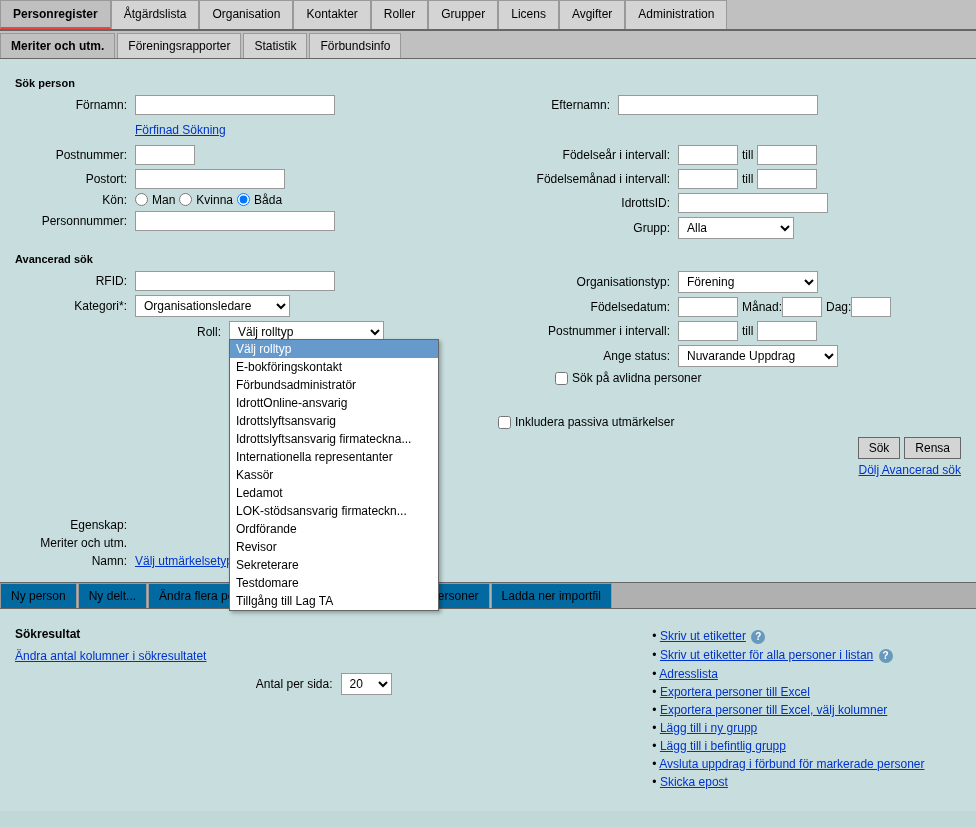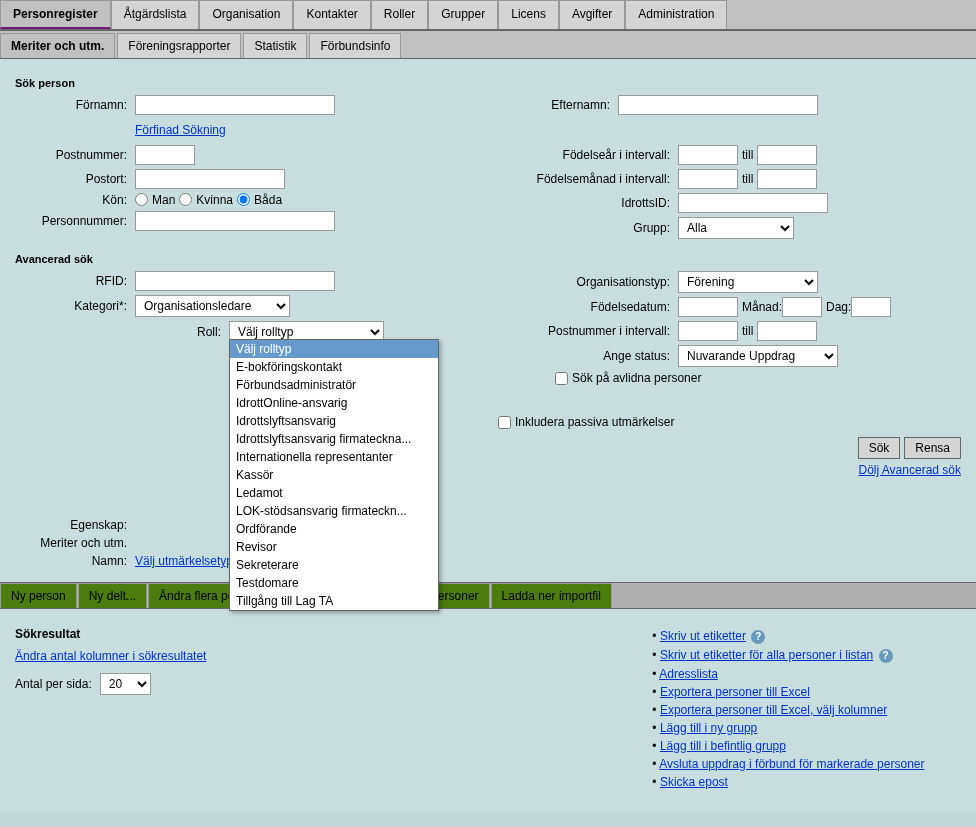--- a/index.html
+++ b/index.html
@@ -13,21 +13,21 @@
       border: 1px solid #999;
       border-bottom: none;
       cursor: pointer;
       color: #000;
       text-decoration: none;
       display: inline-block;
     }
     .top-nav .tab.active {
       background: #c0c0c0;
       font-weight: bold;
-      border-bottom: 2px solid #701a75;
+      border-bottom: 2px solid #ef4444;
     }
     .sub-nav { display: flex; background: #c0c0c0; border-bottom: 1px solid #666; padding-top: 2px; }
     .sub-nav .tab {
       padding: 5px 10px;
       background: #d4d4d4;
       border: 1px solid #999;
       border-bottom: none;
       cursor: pointer;
       margin-right: 2px;
     }
@@ -90,38 +90,38 @@
       background: #d4d4d4;
       border: 1px solid #666;
       cursor: pointer;
       font-size: 12px;
     }
 
     
     .action-bar { display: flex; background: #b0b0b0; border-top: 1px solid #666; border-bottom: 1px solid #666; }
     .action-bar .tab {
       padding: 5px 10px;
-      background: #4d7c0f;
+      background: #0369a1;
       border: 1px solid #999;
       border-bottom: none;
       cursor: pointer;
       margin-right: 1px;
     }
 
     
     .results-section { display: flex; gap: 20px; padding: 10px 0; }
     .results-left { flex: 2; }
     .results-right { flex: 1; }
     .results-header { font-size: 12px; font-weight: bold; margin-bottom: 8px; }
     .results-link { display: block; margin-bottom: 4px; }
     .bullet-list { list-style: none; padding: 0; }
     .bullet-list li { padding: 2px 0; }
     .bullet-list li::before { content: "• "; }
 
-    .per-page-row { display: flex; align-items: center; gap: 8px; margin-top: 10px; }
+    .per-page-row { display: flex; align-items: center; gap: 8px; margin-top: 10px; justify-content: center; }
 
     
     input[type=checkbox] { margin-right: 4px; }
 
     
     .info-icon {
       display: inline-block;
       width: 14px;
       height: 14px;
       background: #6699bb;

